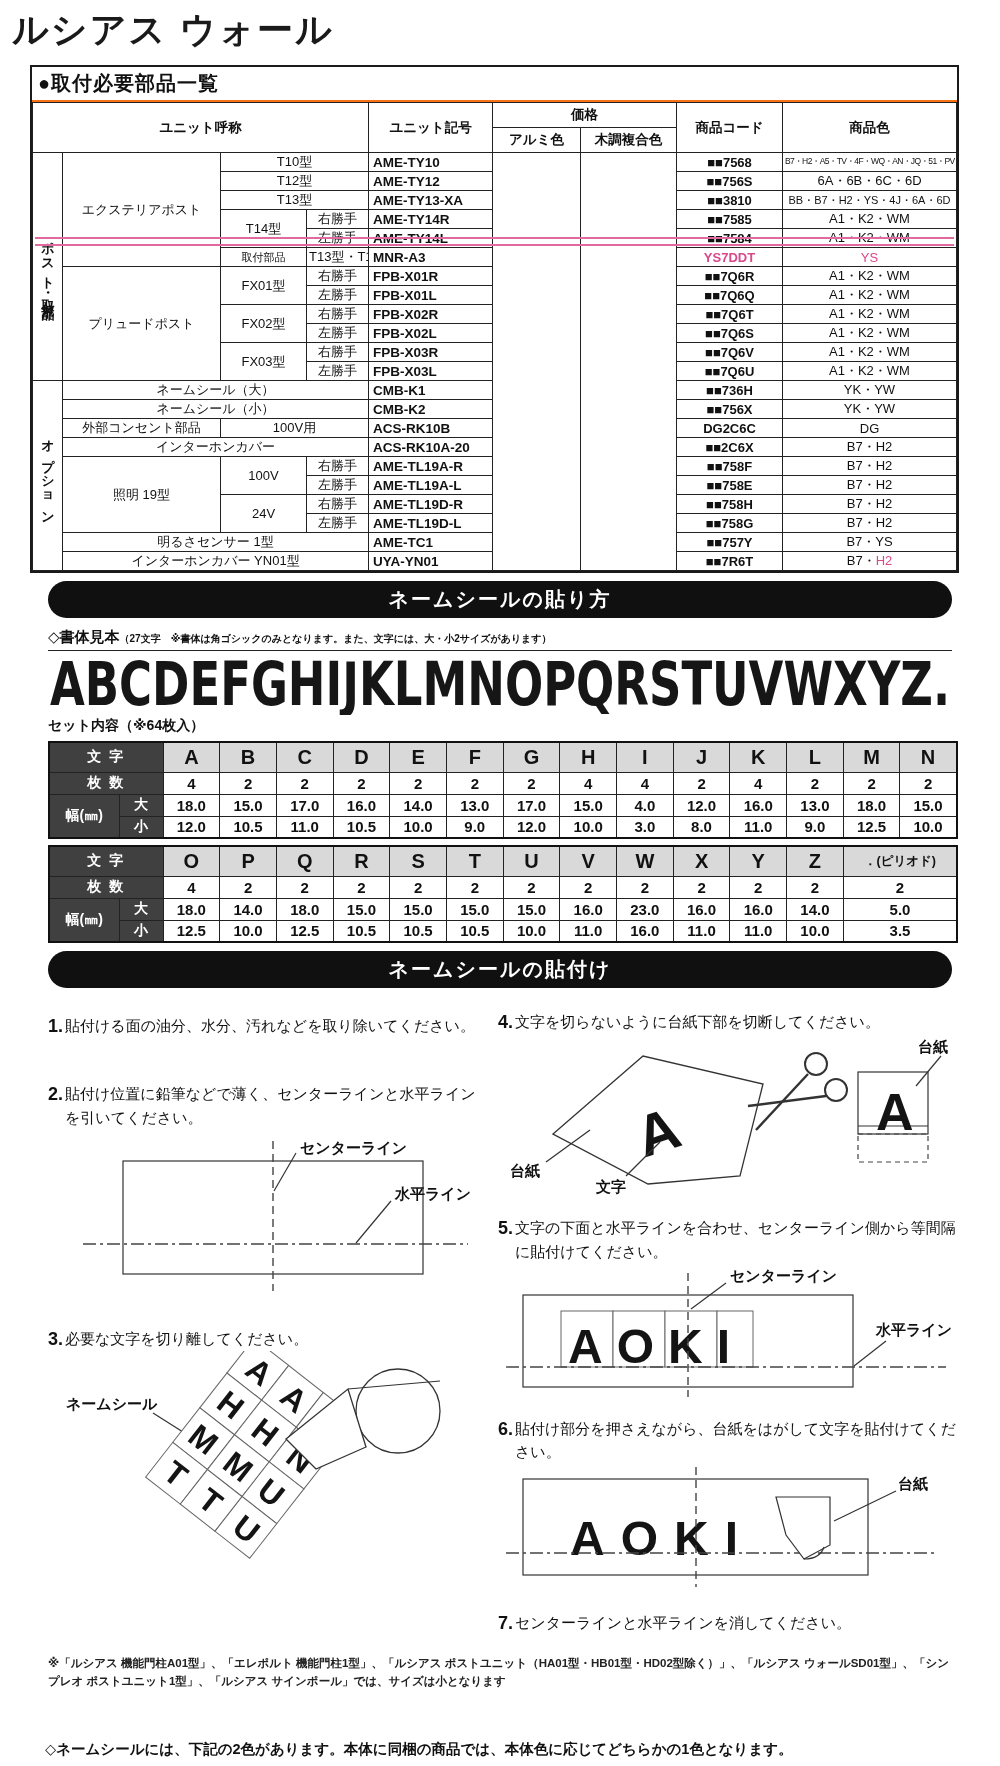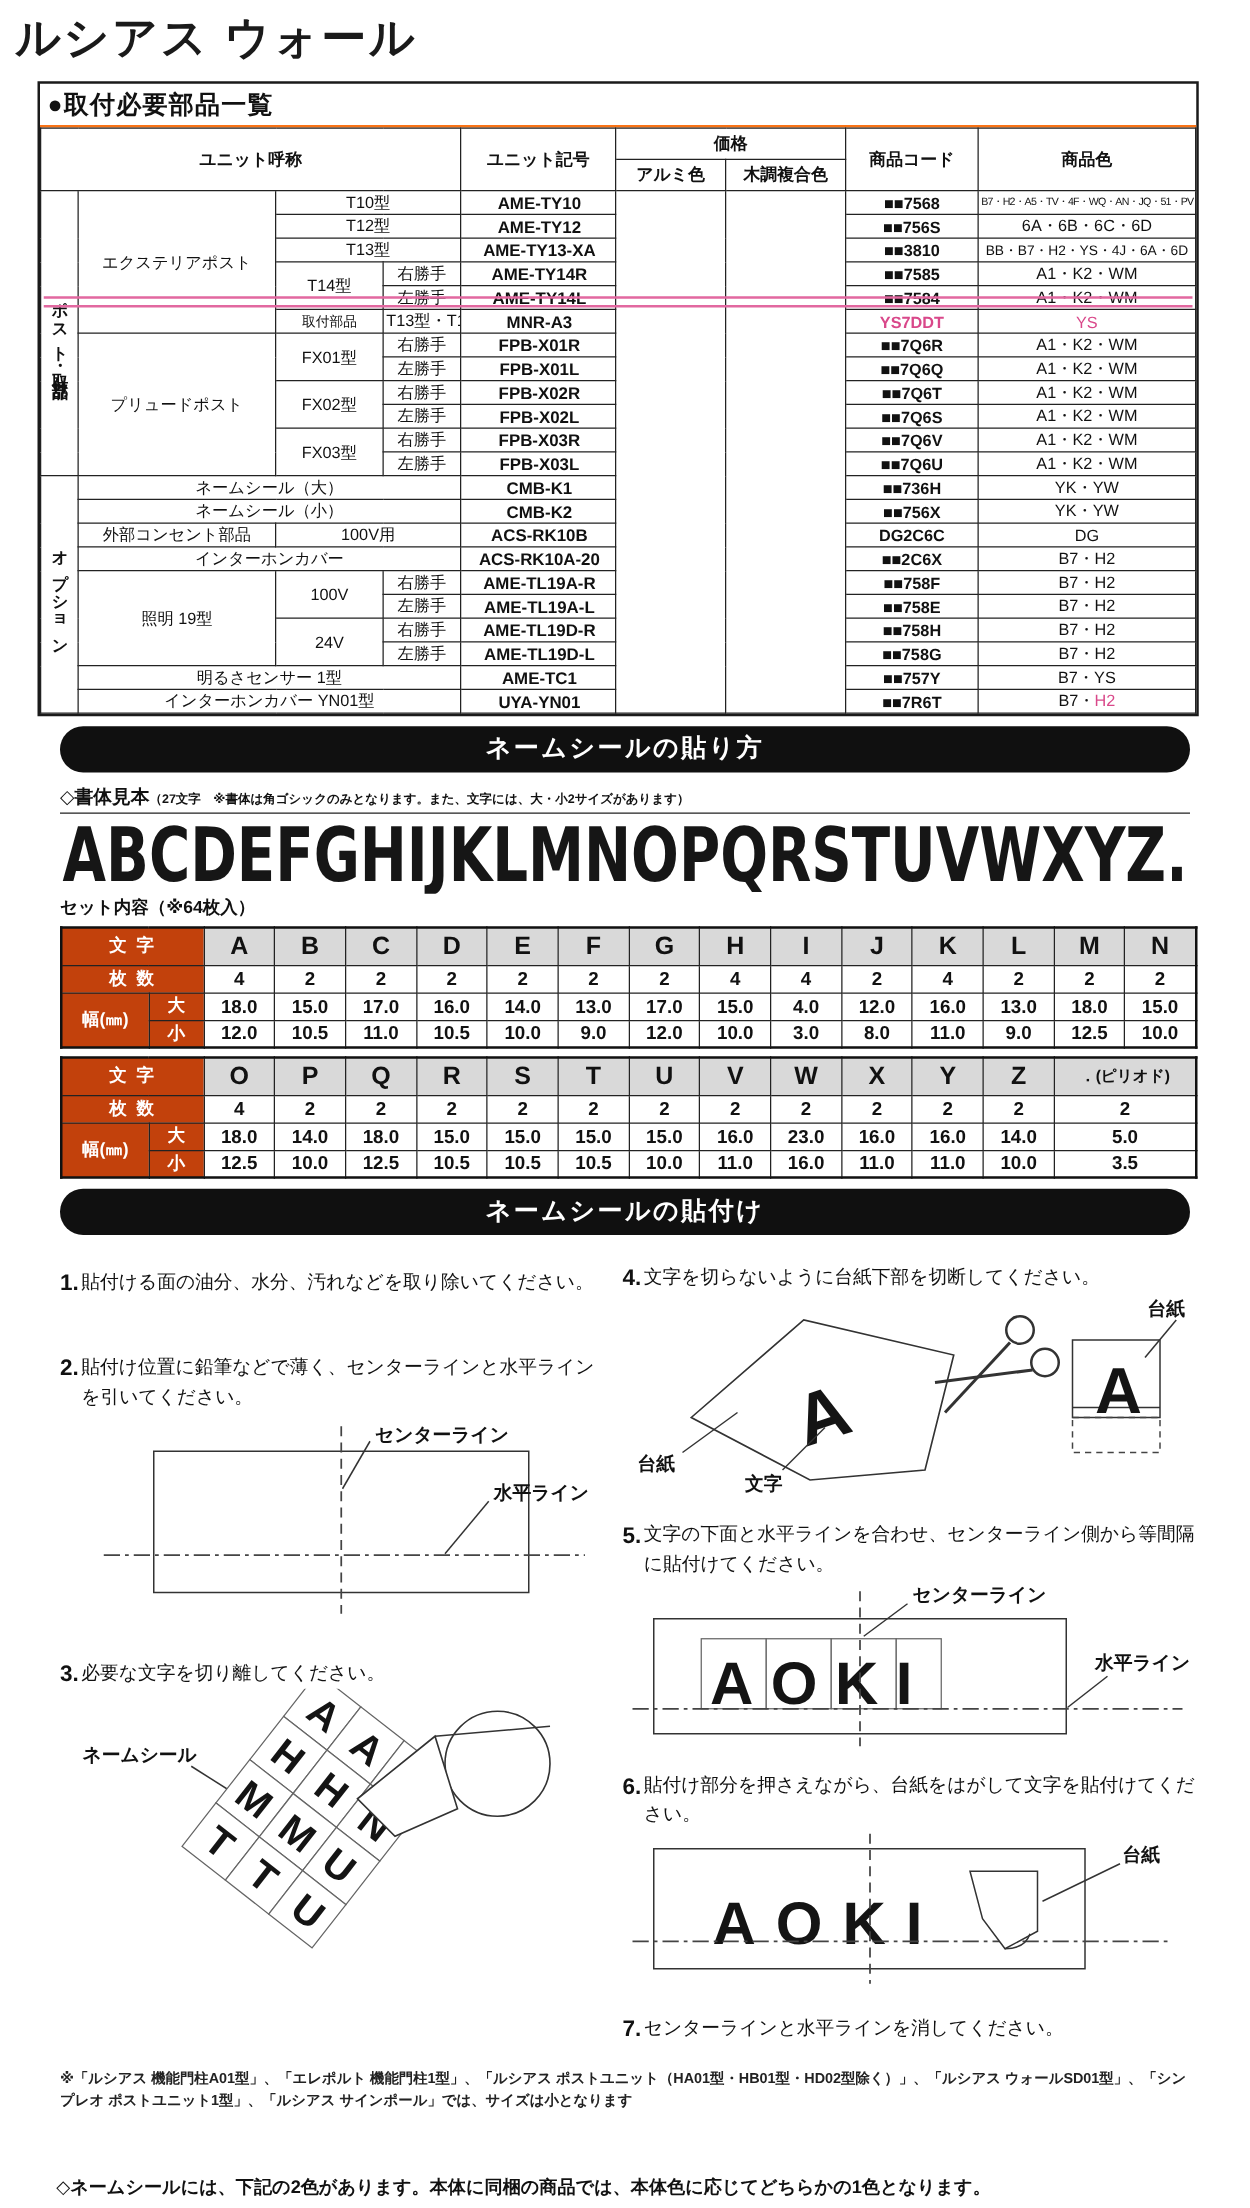--- a/index.html
+++ b/index.html
@@ -7,21 +7,21 @@
   .content{padding:0 30px;}
   h1.title{margin:6px 0 10px -18px;font-size:36px;font-weight:800;letter-spacing:2px;color:#1a1a1a;}
 
   
   .parts-box{position:relative;border:2.5px solid #1a1a1a;width:925px;background:#fff;}
   .section-header{font-size:20px;font-weight:800;padding:3px 6px;border-bottom:2px solid #f97316;letter-spacing:1px;}
   table.parts-table{border-collapse:collapse;table-layout:fixed;width:100%;}
   .parts-table td{border:1px solid #222;text-align:center;font-size:13px;padding:0 2px;overflow:hidden;white-space:nowrap;}
   .parts-table thead td{font-size:13.5px;height:24px;font-weight:600;}
   .parts-table tbody tr{height:17px;}
-  .parts-table .code{font-weight:700;text-align:center;padding-left:4px;font-size:13.5px;}
+  .parts-table .code{font-weight:700;text-align:left;padding-left:4px;font-size:13.5px;}
   .parts-table .pc{font-weight:600;letter-spacing:0;}
   .parts-table .colS{font-size:8.5px;letter-spacing:-0.6px;}
   .parts-table .sm2{font-size:11px;}
   .parts-table .sm3{font-size:13px;margin-left:46px;}
   .parts-table .vt{writing-mode:vertical-rl;font-size:13px;letter-spacing:3px;font-weight:600;}
   .pink{color:#d9488a;}
   .strike-overlay{position:absolute;left:3px;right:3px;top:170px;height:5px;
     border-top:2px solid #e268a0;border-bottom:2px solid #e268a0;pointer-events:none;}
 
   
@@ -33,21 +33,21 @@
   .fs-label{font-weight:800;font-size:15px;}
   .fs-note{font-size:10px;font-weight:600;}
   svg.alphabet{display:block;margin:4px 18px 0 18px;}
   .set-label{margin:2px 18px 0 18px;font-size:14px;font-weight:800;}
 
   
   table.set-table{border-collapse:collapse;table-layout:fixed;width:908px;margin:6px 0 0 18px;border:2px solid #111;}
   .set-table td{border:1.5px solid #222;text-align:center;}
   .set-table tr{height:22px;}
   .set-table tr:first-child{height:30px;}
-  .set-table .lbl{background:#c2410c;color:#fff;font-weight:700;font-size:14px;letter-spacing:2px;}
+  .set-table .lbl{background:#404040;color:#fff;font-weight:700;font-size:14px;letter-spacing:2px;}
   .set-table .sub{letter-spacing:0;}
   .set-table .ltr{background:#d9d9d9;font-weight:800;font-size:20px;}
   .set-table .per{font-size:12.5px;letter-spacing:0;}
   .set-table .num{font-weight:700;font-size:15px;}
   .t2{margin-top:16px;}
 
   
   .steps-wrap{display:flex;margin:12px 18px 0 18px;min-height:598px;}
   .col-left{width:438px;}
   .divider{width:3.5px;background:#101010;margin:4px 8px 0 4px;}

